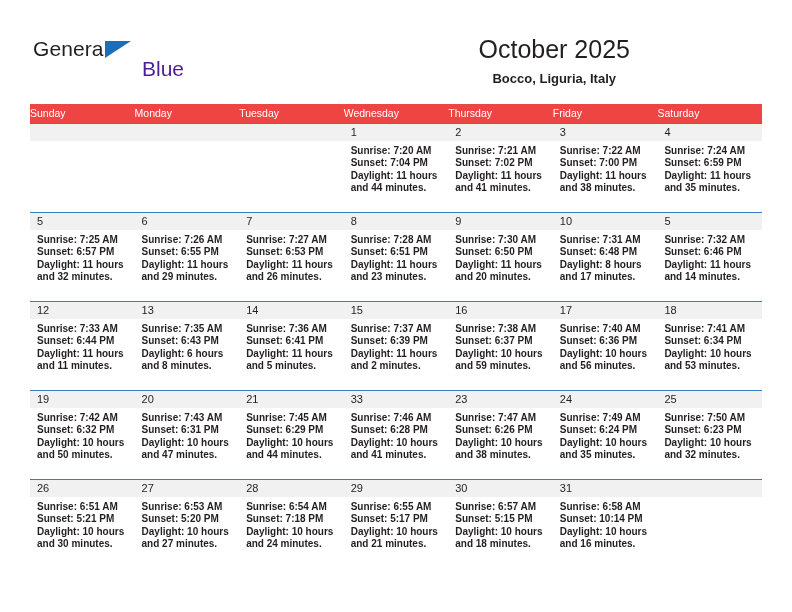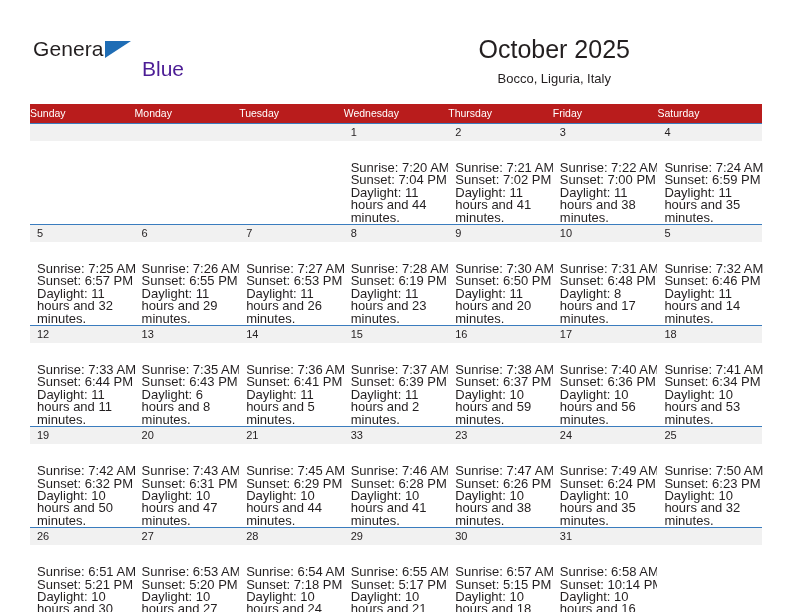--- a/index.html
+++ b/index.html
@@ -76,38 +76,39 @@
     color: #231f20;
     line-height: 30px;
     white-space: nowrap;
   }
   .cal-subtitle {
     font-size: 13px;
     color: #231f20;
     line-height: 19px;
     margin-top: 5px;
     white-space: nowrap;
+    font-weight: bold;
   }
 
   
   .calendar {
     position: absolute;
     left: 30px;
     top: 104px;
     width: 732px;
     border-collapse: collapse;
     table-layout: fixed;
   }
   .calendar th, .calendar td {
     padding: 0;
     margin: 0;
     vertical-align: top;
   }
   .dow {
-    background: #b91c1c;
+    background: #ef4444;
     color: #ffffff;
     font-size: 10.5px;
     font-weight: normal;
     text-align: left;
     height: 19px;
     line-height: 19px;
     padding-left: 7px;
     box-sizing: border-box;
   }
   .daycell {
@@ -120,24 +121,25 @@
   .daycell .datebar {
     background: #f1f1f1;
     height: 17px;
     line-height: 17px;
     font-size: 11px;
     color: #231f20;
     padding-left: 7px;
     box-sizing: border-box;
   }
   .daycell .info {
-    padding: 21px 6px 0 7px;
-    font-size: 13px;
+    padding: 4px 6px 0 7px;
+    font-size: 10px;
     line-height: 12.4px;
     color: #231f20;
+    font-weight: bold;
   }
   .daycell.empty .datebar {
     background: #f1f1f1;
   }
   .info-line {
     white-space: nowrap;
   }
   .info-wrap {
     white-space: normal;
   }
@@ -240,21 +242,21 @@
             <div class="info">
               <div class="info-line">Sunrise: 7:27 AM</div>
               <div class="info-line">Sunset: 6:53 PM</div>
               <div class="info-wrap">Daylight: 11 hours and 26 minutes.</div>
             </div>
           </td>
           <td class="daycell">
             <div class="datebar">8</div>
             <div class="info">
               <div class="info-line">Sunrise: 7:28 AM</div>
-              <div class="info-line">Sunset: 6:19 PM</div>
+              <div class="info-line">Sunset: 6:51 PM</div>
               <div class="info-wrap">Daylight: 11 hours and 23 minutes.</div>
             </div>
           </td>
           <td class="daycell">
             <div class="datebar">9</div>
             <div class="info">
               <div class="info-line">Sunrise: 7:30 AM</div>
               <div class="info-line">Sunset: 6:50 PM</div>
               <div class="info-wrap">Daylight: 11 hours and 20 minutes.</div>
             </div>

